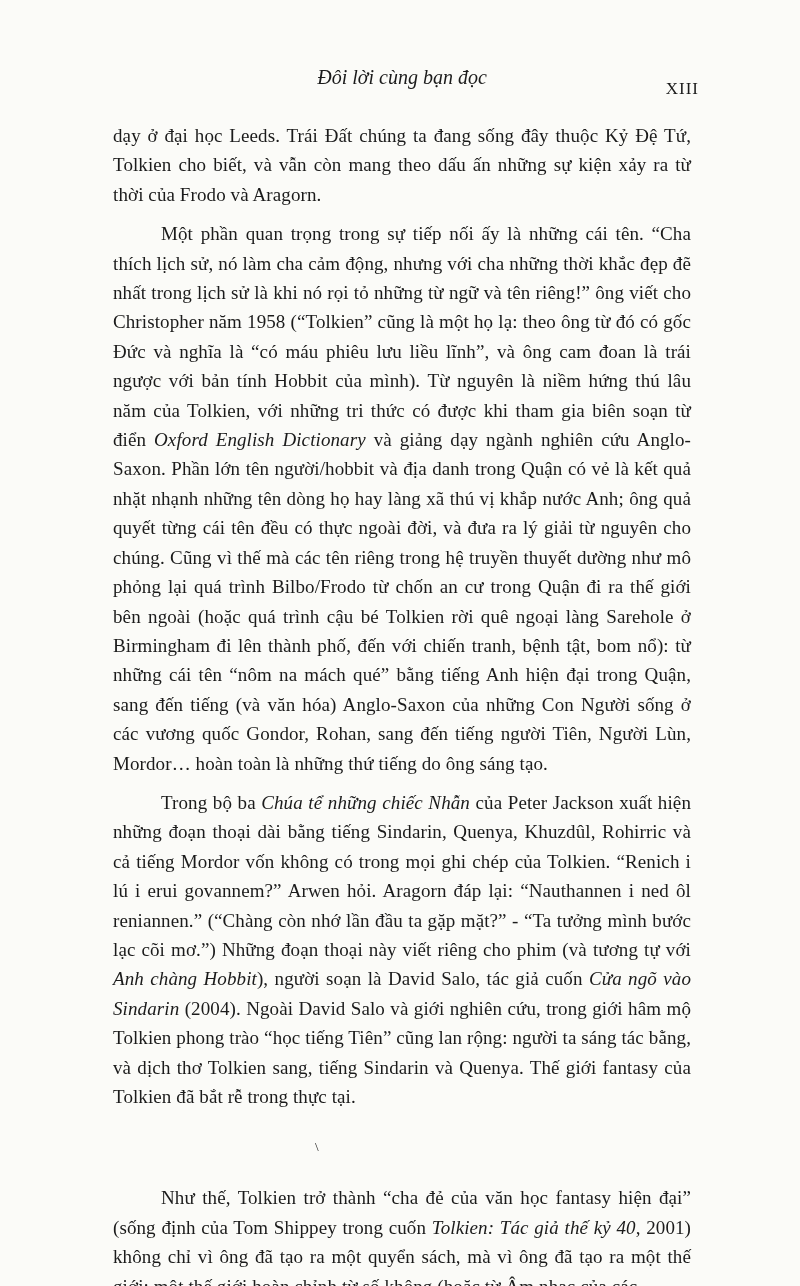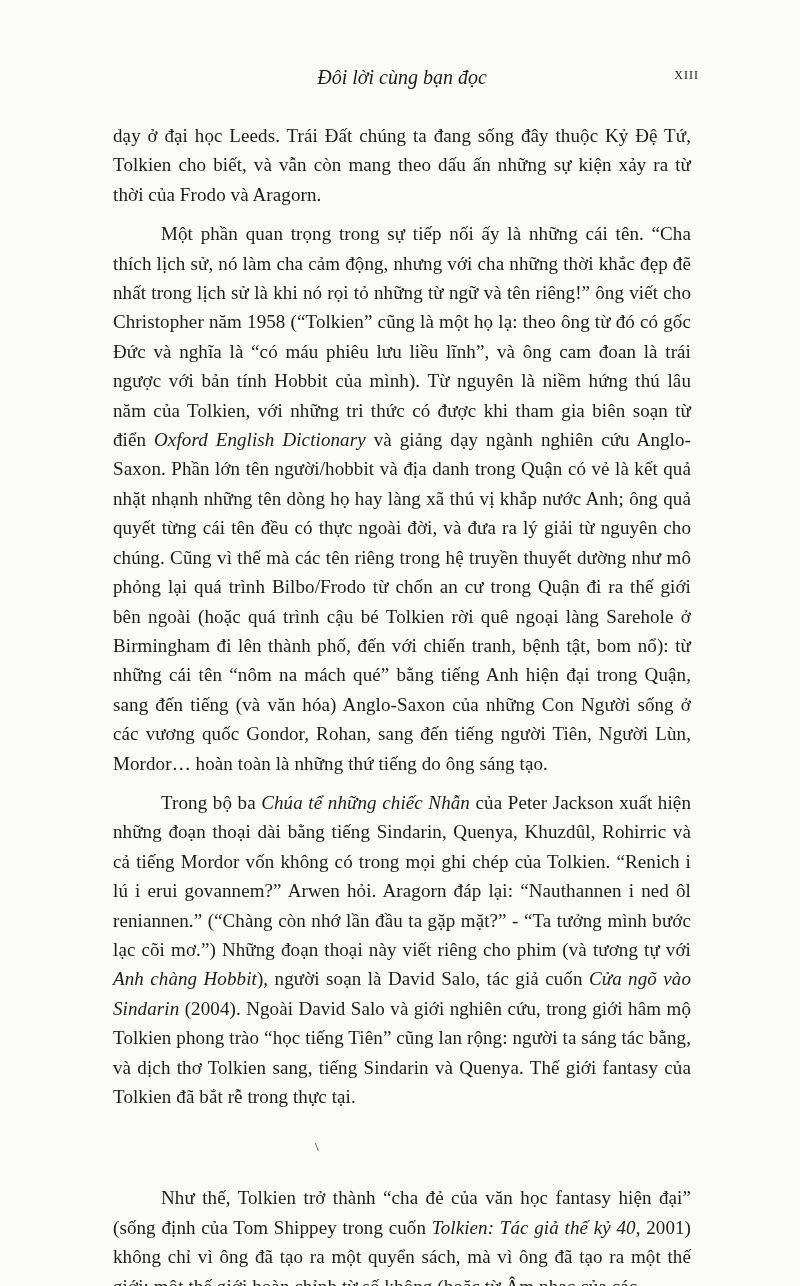--- a/index.html
+++ b/index.html
@@ -28,22 +28,22 @@
   .running-head .title {
     position: absolute;
     left: 0;
     right: 0;
     text-align: center;
     font-style: italic;
   }
   .running-head .folio {
     position: absolute;
     right: 2px;
-    top: 2px;
-    font-size: 12px;
+    top: 13px;
+    font-size: 17px;
     letter-spacing: 1px;
     margin-left: 17px;
   }
   .text-block {
     position: absolute;
     top: 111px;
     left: 103px;
     width: 598px;
     font-size: 19px;
     line-height: 29.4px;

